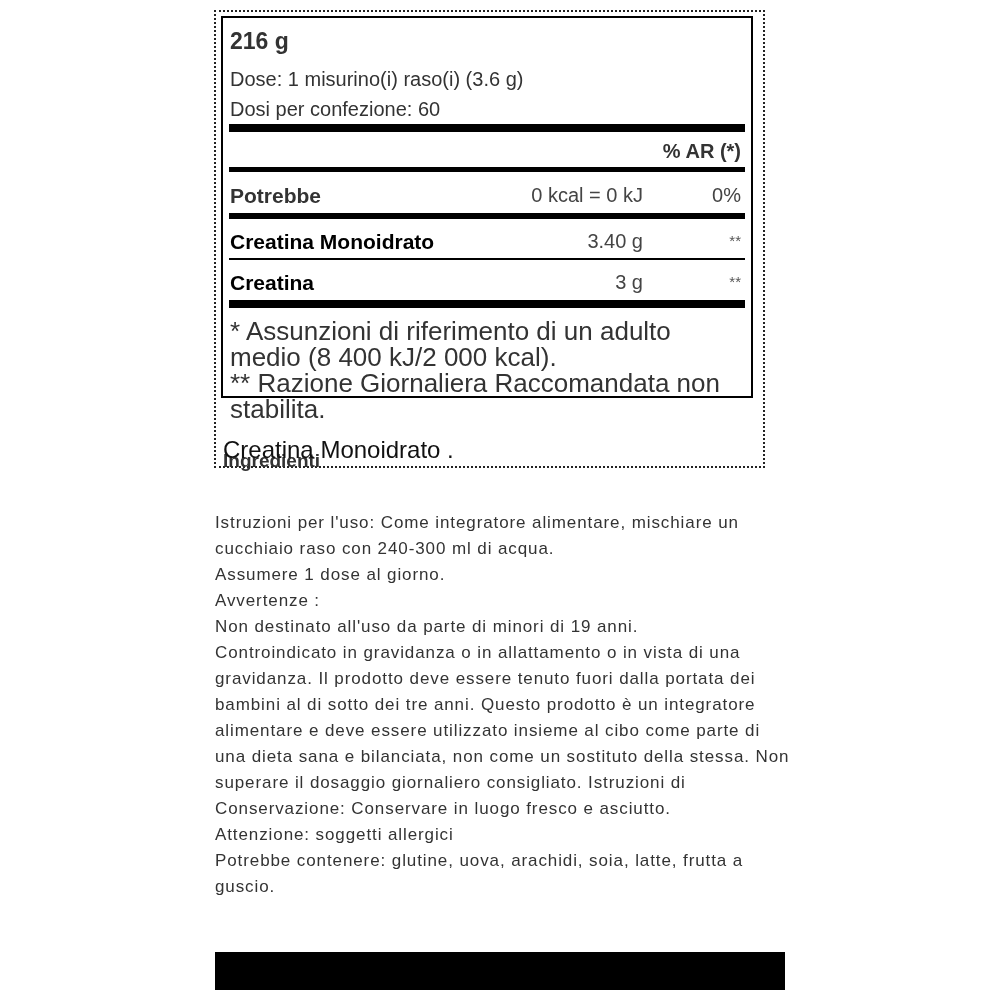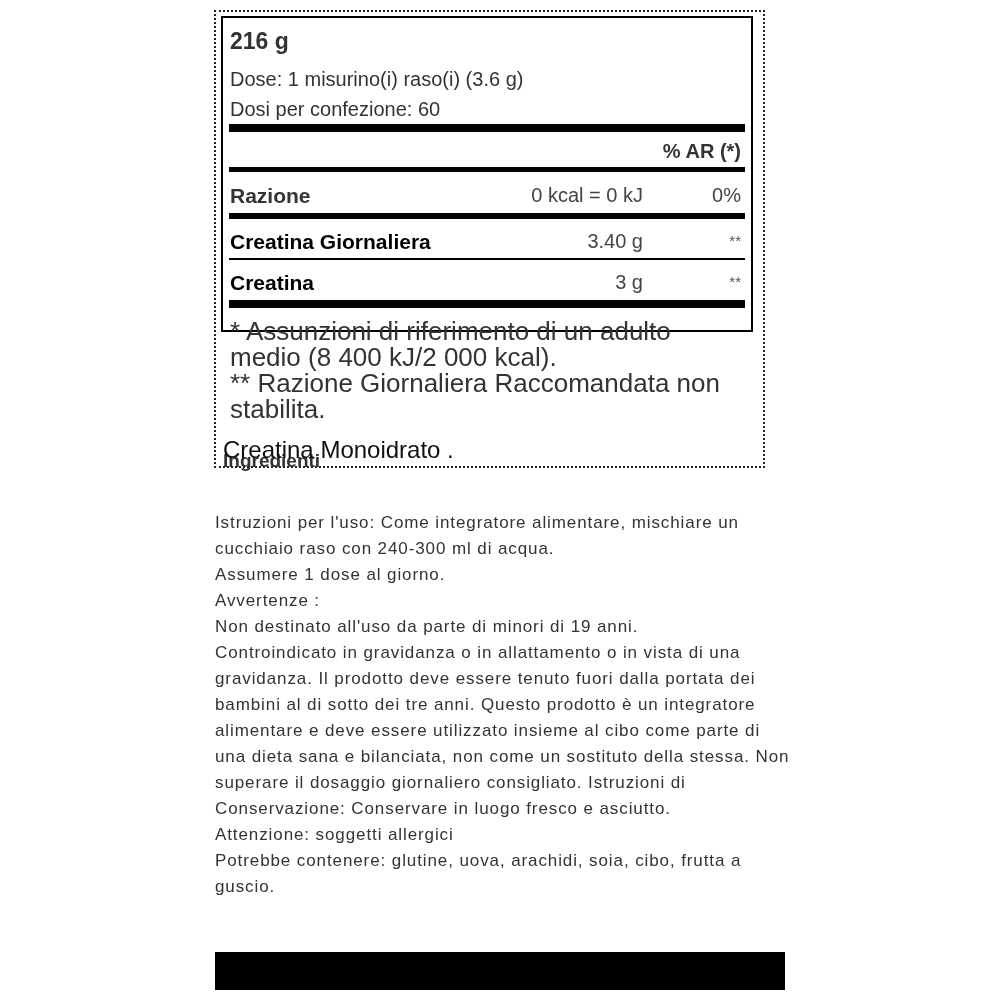--- a/index.html
+++ b/index.html
@@ -22,21 +22,21 @@
       width: 547px;
       height: 454px;
       border: 2px dotted #222;
       box-sizing: content-box;
     }
     .label-box {
       position: absolute;
       left: 5px;
       top: 4px;
       width: 532px;
-      height: 316px;
+      height: 382px;
       border: 2px solid #000;
       box-sizing: border-box;
       padding: 0 7px 0 7px;
     }
     .net-weight {
       position: absolute;
       left: 7px;
       top: 10px;
       font-size: 23px;
       font-weight: bold;
@@ -157,27 +157,27 @@
 <div class="outer">
   <div class="label-box">
     <div class="net-weight">216 g</div>
     <div class="dose">Dose: 1 misurino(i) raso(i) (3.6 g)</div>
     <div class="doses-per">Dosi per confezione: 60</div>
 
     <div class="bar bar1"></div>
     <div class="ar-header">% AR (*)</div>
     <div class="bar bar2"></div>
 
-    <div class="row-name row-energia">Razione</div>
+    <div class="row-name row-energia">Potrebbe</div>
     <div class="row-val row-energia">0 kcal = 0 kJ</div>
     <div class="row-pct row-energia">0%</div>
 
     <div class="bar bar3"></div>
 
-    <div class="row-name row-mono">Creatina Giornaliera</div>
+    <div class="row-name row-mono">Creatina Monoidrato</div>
     <div class="row-val row-mono">3.40 g</div>
     <div class="row-pct stars row-mono">**</div>
 
     <div class="bar bar4"></div>
 
     <div class="row-name row-creatina">Creatina</div>
     <div class="row-val row-creatina">3 g</div>
     <div class="row-pct stars row-creatina">**</div>
 
     <div class="bar bar5"></div>
@@ -192,16 +192,16 @@
   <div class="ingr-text">Creatina Monoidrato .</div>
 </div>
 
 <div class="instructions">
   <p>Istruzioni per l'uso: Come integratore alimentare, mischiare un cucchiaio raso con 240-300 ml di acqua.</p>
   <p>Assumere 1 dose al giorno.</p>
   <p>Avvertenze :</p>
   <p>Non destinato all'uso da parte di minori di 19 anni.</p>
   <p>Controindicato in gravidanza o in allattamento o in vista di una gravidanza. Il prodotto deve essere tenuto fuori dalla portata dei bambini al di sotto dei tre anni. Questo prodotto è un integratore alimentare e deve essere utilizzato insieme al cibo come parte di una dieta sana e bilanciata, non come un sostituto della stessa. Non superare il dosaggio giornaliero consigliato. Istruzioni di Conservazione: Conservare in luogo fresco e asciutto.</p>
   <p>Attenzione: soggetti allergici</p>
-  <p>Potrebbe contenere: glutine, uova, arachidi, soia, cibo, frutta a guscio.</p>
+  <p>Potrebbe contenere: glutine, uova, arachidi, soia, latte, frutta a guscio.</p>
 </div>
 
 <div class="black-bar"></div>
 
 </body></html>

